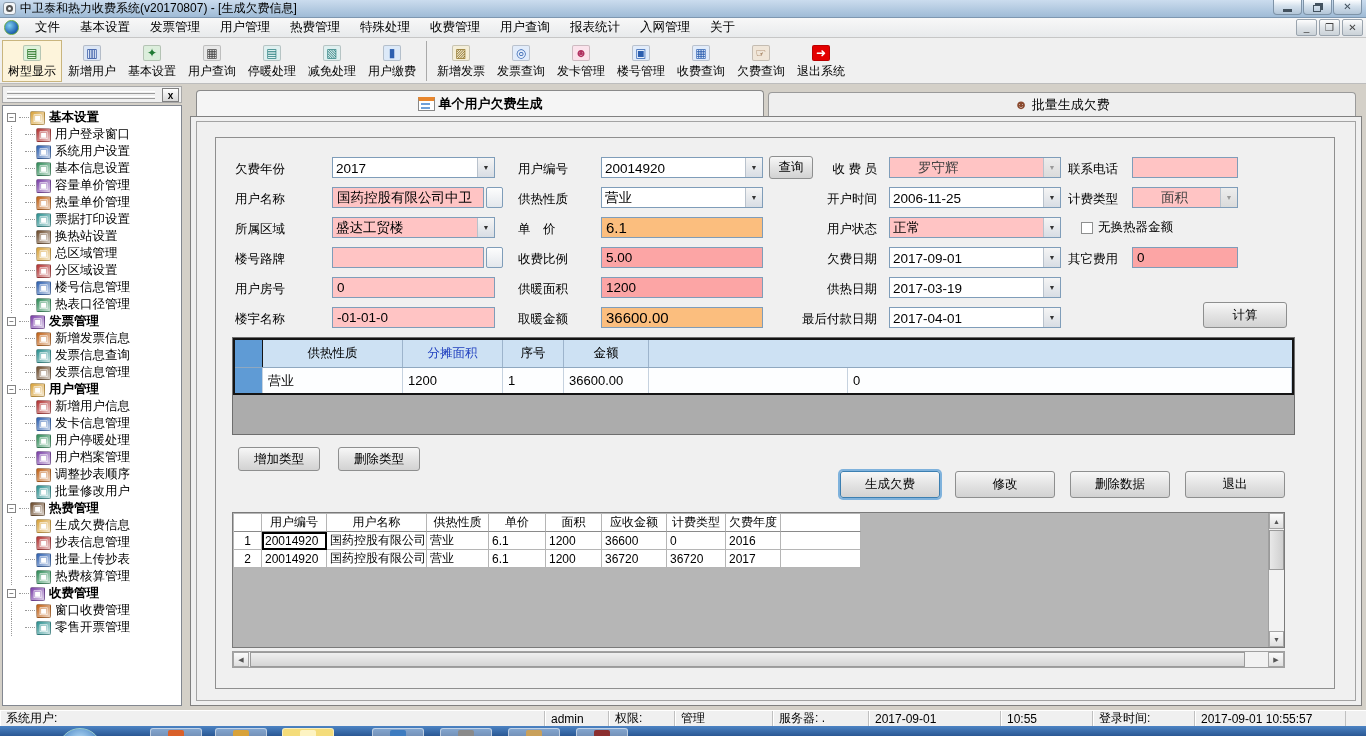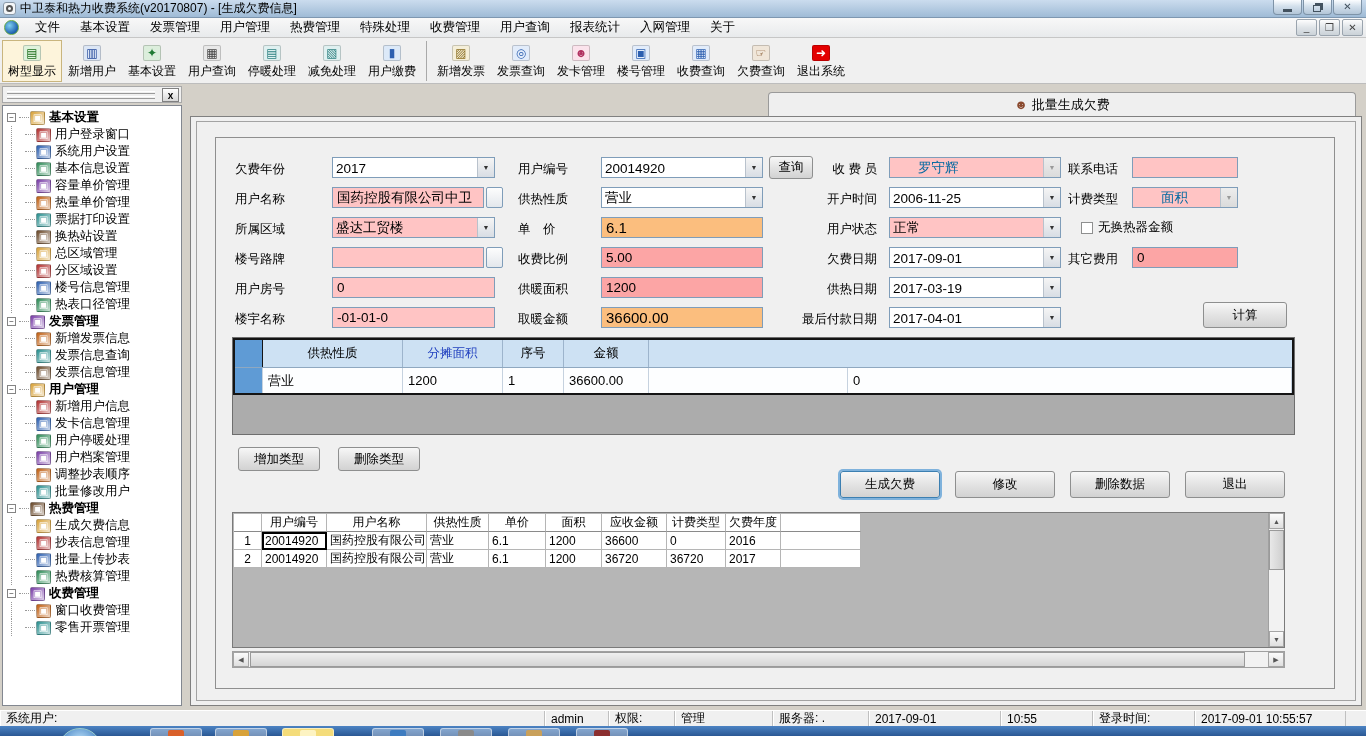--- a/index.html
+++ b/index.html
@@ -76,21 +76,21 @@
   .gbox { position:absolute; left:24px; top:20px; width:1120px; height:552px; border:1px solid #8F8F8F; }
 
   
   .fl { position:absolute; height:21px; display:flex; align-items:center; font-size:12.5px; }
   .flr { justify-content:flex-end; text-align:right; }
   .combo { position:absolute; height:21px; border:1px solid #7F9DB9; background:#fff; display:flex; }
   .combo .cv { flex:1; padding:1px 3px 0; font-size:13.5px; overflow:hidden; white-space:nowrap; display:flex; align-items:center; }
   .combo .ca { width:17px; flex:none; background:linear-gradient(#F5F5F5,#D8DDE4); border-left:1px solid #B9C2CC;
     display:flex; align-items:center; justify-content:center; font-size:7px; color:#333; }
   .combo.pink { background:var(--pink); }
-  .combo.dis .cv { color:#0369a1;padding-left:28px; }
+  .combo.dis .cv { color:#404040;padding-left:28px; }
   .combo.dis .ca { color:#9a9a9a; background:linear-gradient(#EDEDED,#DBDBDB); }
   .tinput { position:absolute; height:21px; border:1px solid #7F9DB9; background:#fca5a5; font-size:13.5px;
     display:flex; align-items:center; padding:0 4px; white-space:nowrap; overflow:hidden; }
   .tinput.pink { background:var(--pink); }
   .tinput.orange { background:var(--orange); font-size:15px; }
   .mini { position:absolute; width:17px; height:21px; border:1px solid #7F9DB9; border-radius:2px; background:linear-gradient(#FDFDFD,#E3E7EC); }
   .btn { position:absolute; border:1px solid #8E8F8F; border-radius:3px; background:linear-gradient(#F7F7F7,#E4E4E4 48%,#D2D2D2);
     display:flex; align-items:center; justify-content:center; font-size:12.5px; }
   .btn.primary { border:1px solid #3C7FB1; box-shadow:0 0 0 2px #7FB2DC; }
   .chkrow { position:absolute; display:flex; align-items:center; gap:5px; font-size:12.5px; }
@@ -440,20 +440,24 @@
         <div class="trow">
           <span class="tind"></span>
           <span class="tline"></span>
           <span class="ticon" style="background: linear-gradient(135deg, rgb(42, 144, 144), rgb(255, 255, 255) 130%); color: rgb(255, 255, 255);">▣</span>
           <span class="tchild">零售开票管理</span>
         </div>
       </div>
   </div>
 
   <div class="mainpanel">
+    <div class="tab active">
+      <span class="cal-icon"></span>
+      <span>单个用户欠费生成</span>
+    </div>
     <div class="tab inactive">
       <span class="pers-icon">☻</span>
       <span>批量生成欠费</span>
     </div>
 
     <div class="page">
       <div class="inner1"></div>
       <div class="gbox"></div>
 
       <div class="fl" style="left:44px;top:42px;width:92px">欠费年份</div>

